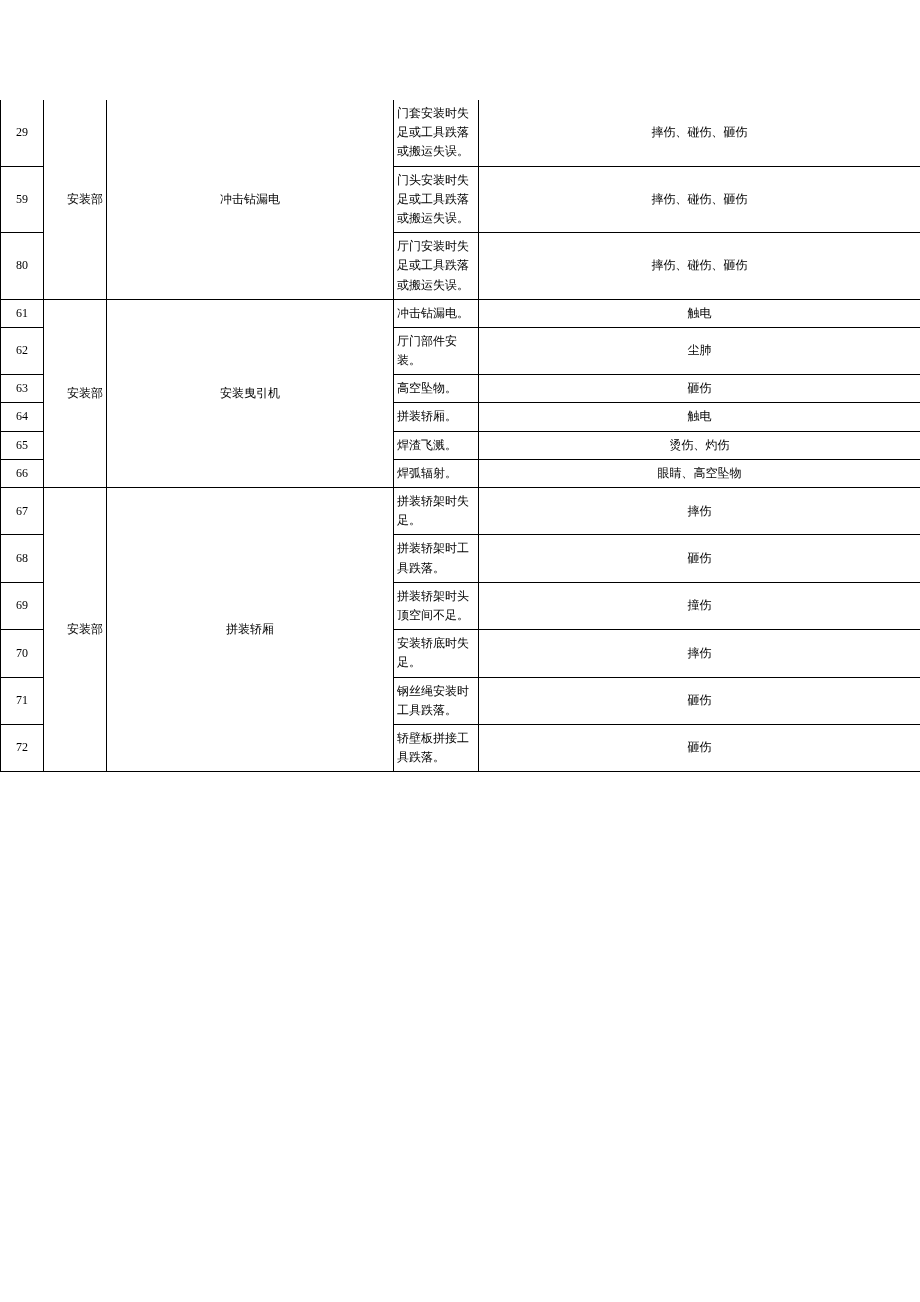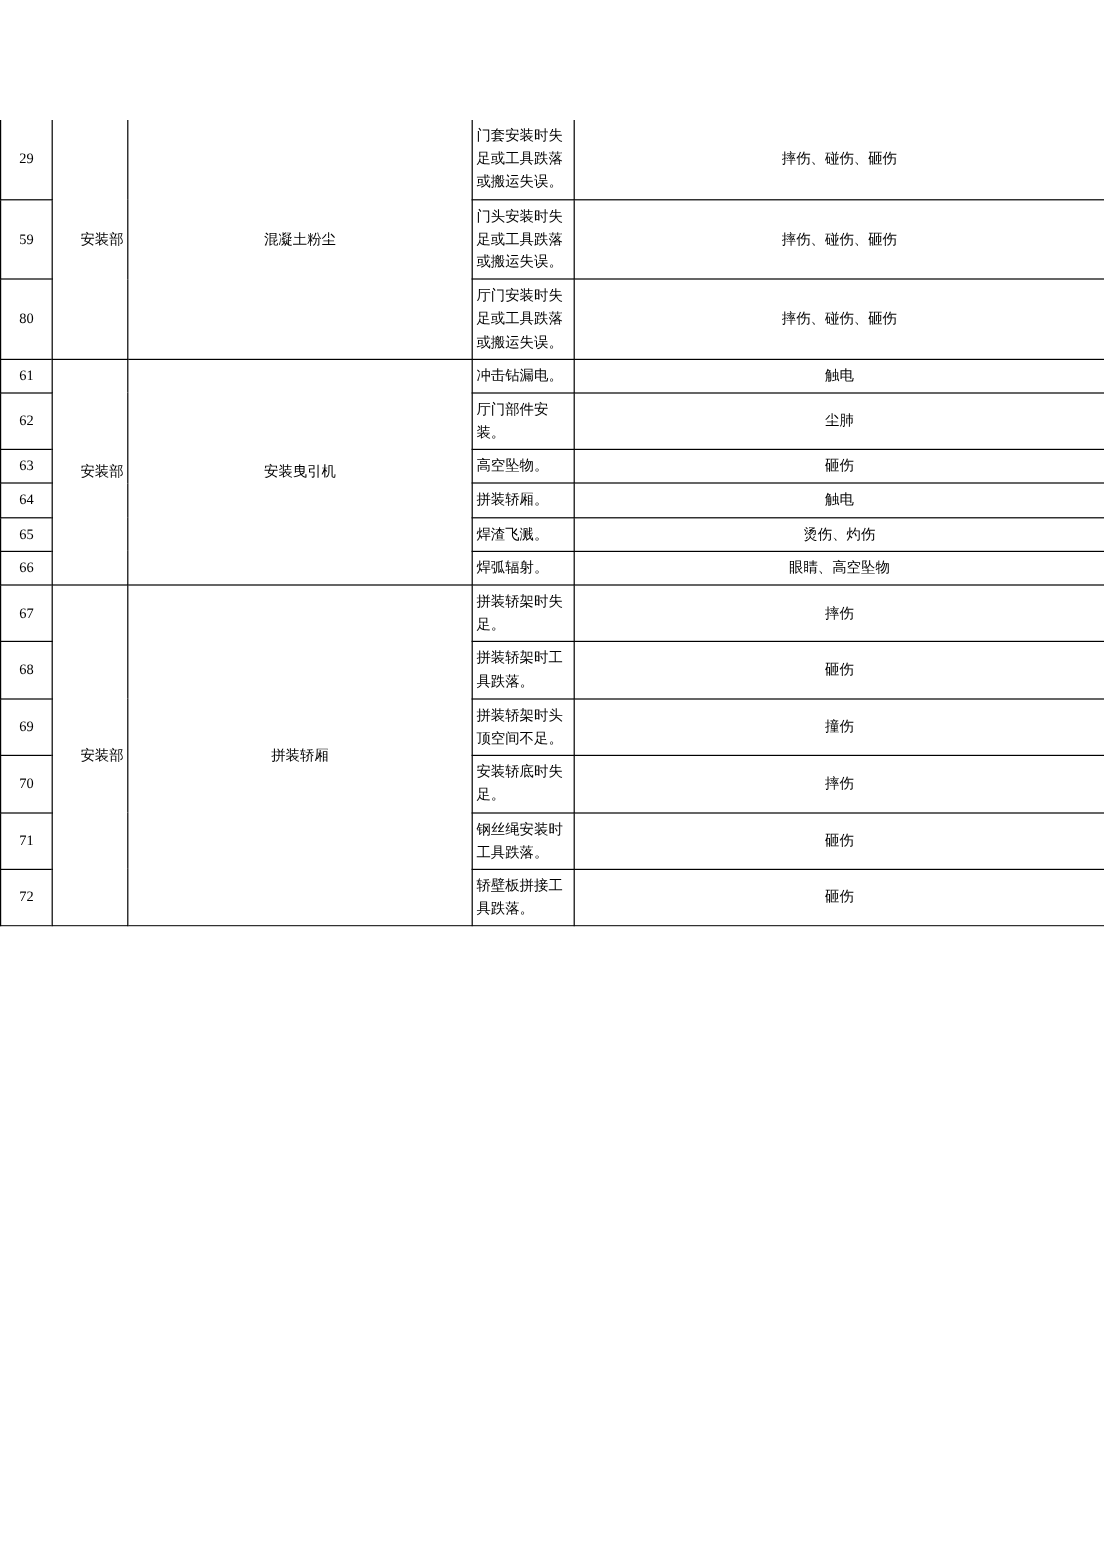--- a/index.html
+++ b/index.html
@@ -39,21 +39,21 @@
 </style>
 </head>
 <body>
 
 <div class="page">
   <table>
     <tbody id="tbody">
         <tr class="first-row">
           <td class="col-no">29</td>
           <td class="col-dept" rowspan="3">安装部</td>
-          <td class="col-task" rowspan="3">混凝土粉尘</td>
+          <td class="col-task" rowspan="3">冲击钻漏电</td>
           <td class="col-cause">门套安装时失足或工具跌落或搬运失误。</td>
           <td class="col-harm">摔伤、碰伤、砸伤</td>
         </tr>
         <tr>
           <td class="col-no">59</td>
           <td class="col-cause">门头安装时失足或工具跌落或搬运失误。</td>
           <td class="col-harm">摔伤、碰伤、砸伤</td>
         </tr>
         <tr>
           <td class="col-no">80</td>

